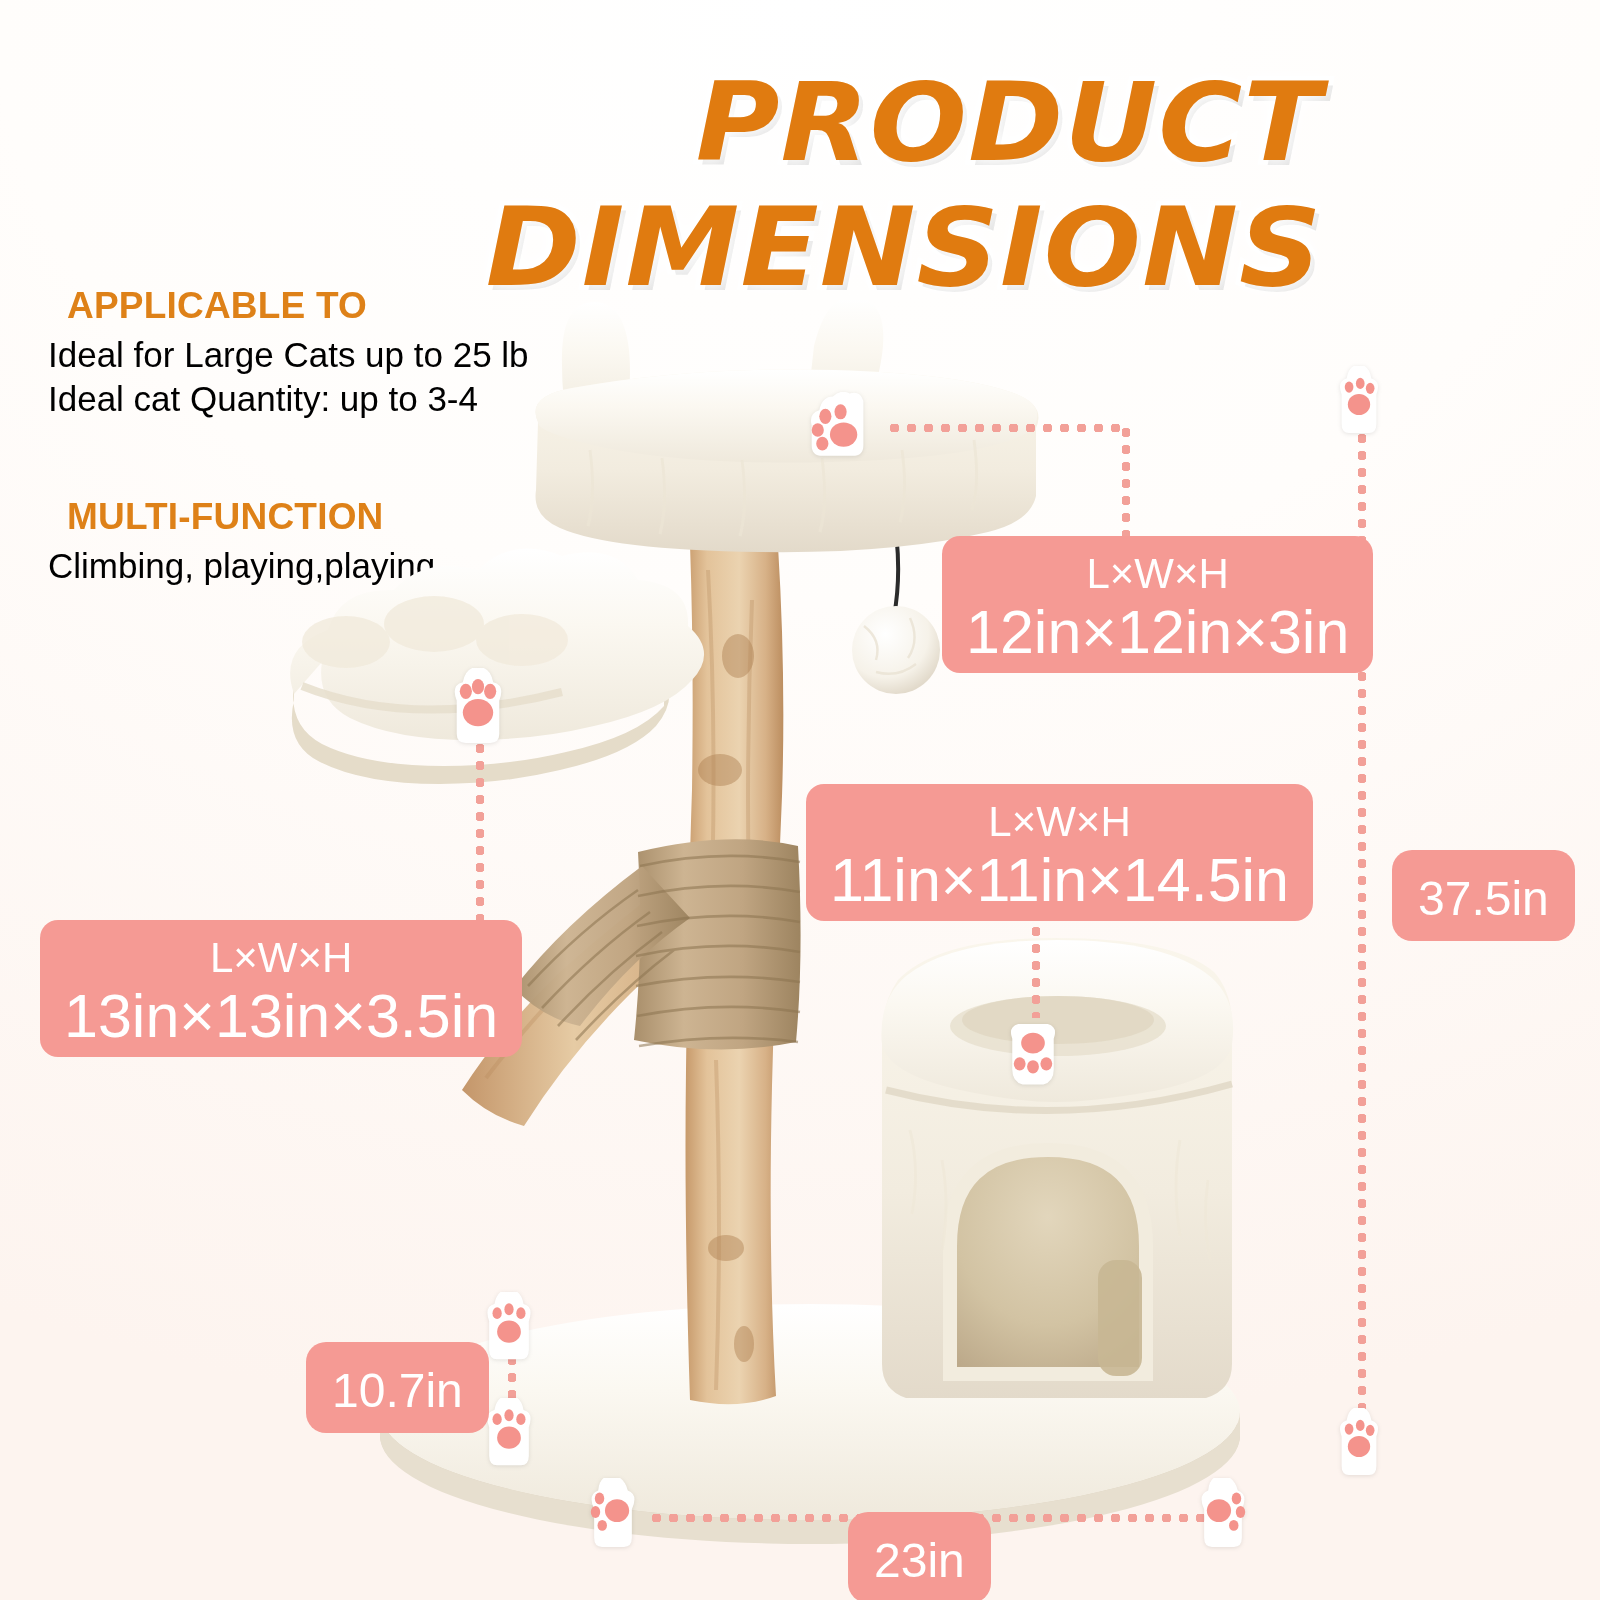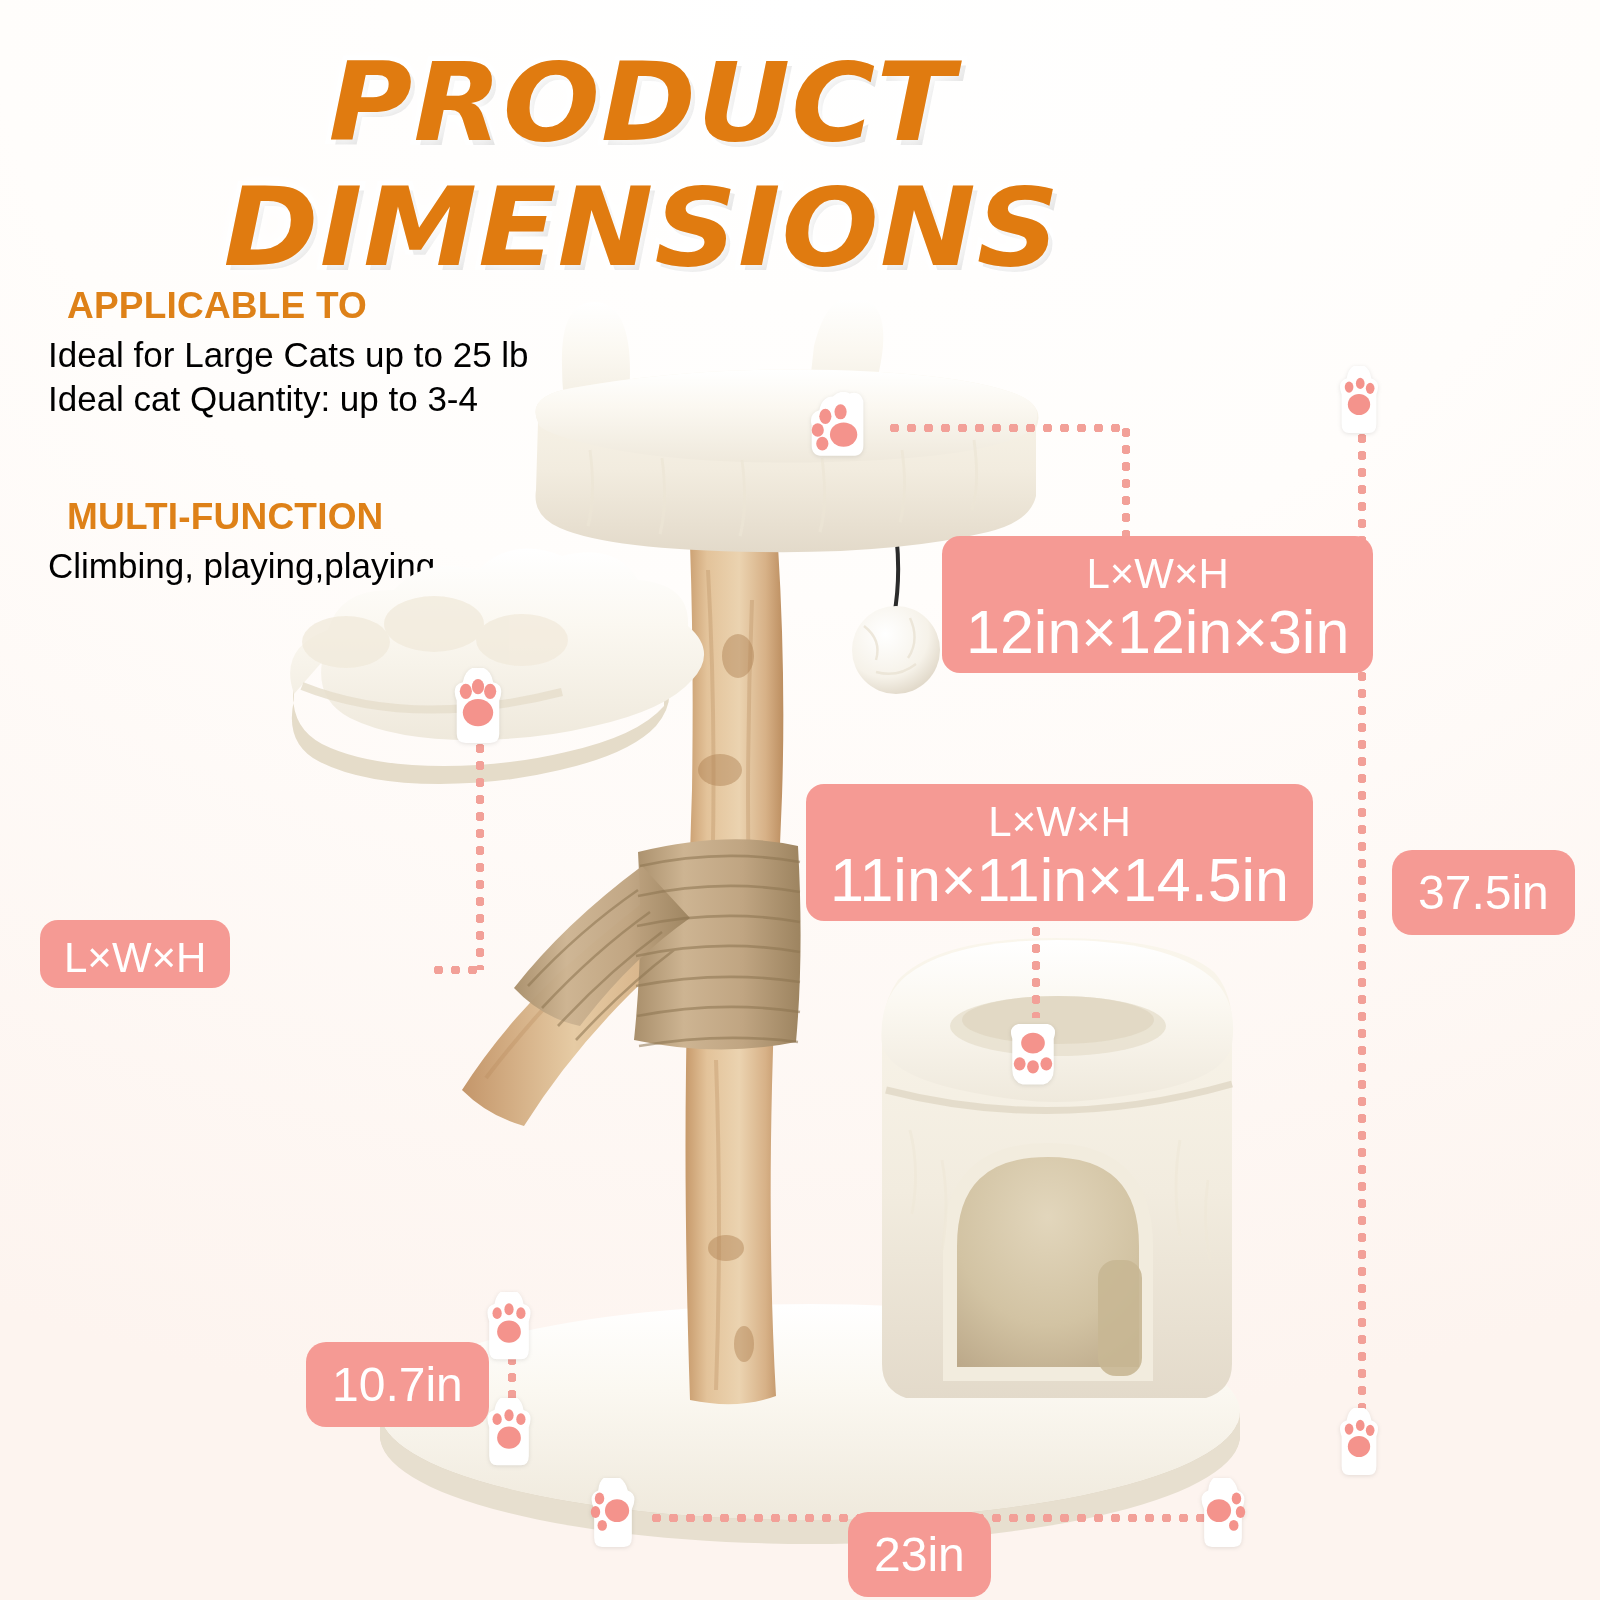--- a/index.html
+++ b/index.html
@@ -8,22 +8,22 @@
     font-family:"Liberation Sans", sans-serif;
     background:
       radial-gradient(120% 90% at 50% 0%, #ffffff 0%, #fffdfb 42%, #fdf4ef 100%);
     position:relative;
     overflow:hidden;
   }
   .stage{ position:absolute; inset:0; }
 
   
   .title-wrap{
-    position:absolute; left:0; top:40px; width:1284px;
-    text-align:center;
+    position:absolute; left:0; top:60px; width:1284px;
+    text-align:right;
   }
   .title{
     display:inline-block;
     font-family:"DejaVu Sans", sans-serif;
     font-weight:bold;
     font-style:italic;
     font-size:108px;
     letter-spacing:1px;
     color:#E07B10;
     transform:scaleX(1.06);
@@ -52,21 +52,21 @@
     border-radius:18px;
     font-size:44px;
     line-height:1.14;
     text-align:center;
     padding:14px 24px 6px;
     font-weight:400;
     white-space:nowrap;
   }
   .plabel .l1{ display:block; font-size:42px; }
   .plabel .l2{ display:block; font-size:61px; }
-  .plabel.single{ padding:16px 26px 14px; font-size:48px; border-radius:20px; }
+  .plabel.single{ padding:22px 26px 14px; font-size:48px; border-radius:20px; }
 
   #lbl-top   { left:942px;  top:536px;  }
   #lbl-mid   { left:806px;  top:784px;  }
   #lbl-left  { left:40px;   top:920px;  }
   #lbl-h     { left:1392px; top:850px;  }
   #lbl-depth { left:306px;  top:1342px; }
   #lbl-width { left:848px;  top:1512px; }
 
   
   .dots-h{
@@ -466,20 +466,21 @@
     <span class="l2">12in×12in×3in</span>
   </div>
 
   <div class="plabel" id="lbl-mid">
     <span class="l1">L×W×H</span>
     <span class="l2">11in×11in×14.5in</span>
   </div>
 
   <div class="plabel" id="lbl-left">
     <span class="l1">L×W×H</span>
+    <span class="l2">13in×13in×3.5in</span>
   </div>
 
   <div class="plabel single" id="lbl-h">37.5in</div>
 
   <div class="plabel single" id="lbl-depth">10.7in</div>
 
   <div class="plabel single" id="lbl-width">23in</div>
 
 </div>
 

